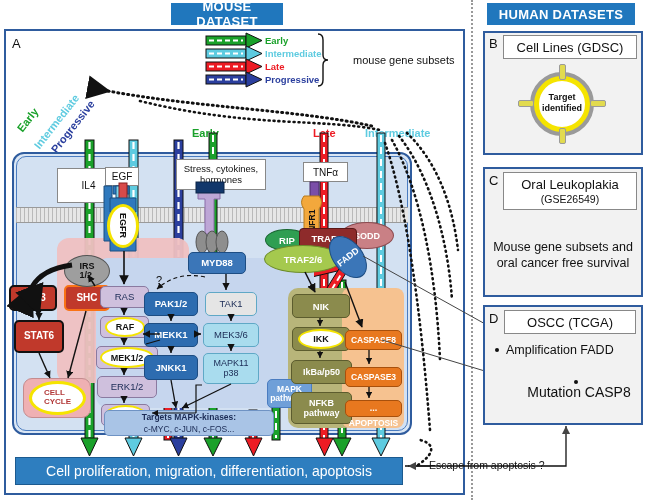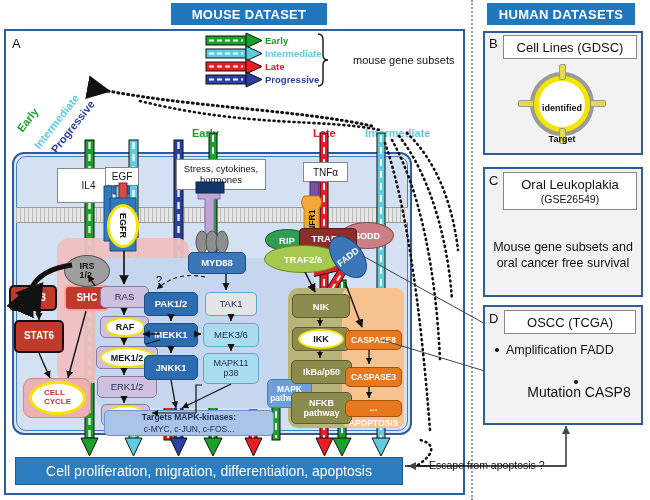--- a/index.html
+++ b/index.html
@@ -19,21 +19,21 @@
         color:#1b2b55;border-radius:5px;line-height:1.05;}
   svg{position:absolute;left:0;top:0;overflow:visible;}
   .bigbanner{background:#2e7ebf;border:1px solid #1c5a8f;color:#fff;
              display:flex;align-items:center;justify-content:center;}
 </style>
 </head>
 <body>
 
 <div id="root">
 
-  <div class="abs ttl" style="left:171px;top:3px;width:156px;height:22px;font-size:13px;">MOUSE DATASET</div>
+  <div class="abs ttl" style="left:171px;top:3px;width:112px;height:22px;font-size:13px;">MOUSE DATASET</div>
 
   <div class="abs ttl" style="left:487px;top:3px;width:148px;height:22px;font-size:13px;">HUMAN DATASETS</div>
 
   <div class="abs" style="left:471px;top:0px;width:0;height:500px;border-left:2px dotted #999;"></div>
 
   <div class="abs panel" style="left:4px;top:29px;width:461px;height:466px;background:#fff;"></div>
   <div class="abs lbl" style="left:12px;top:36px;font-size:13px;">A</div>
 
   <div class="abs" style="left:206px;top:34px;width:200px;height:58px;">
     <svg width="200" height="58">
@@ -175,21 +175,21 @@
 
   <div class="abs" style="left:107px;top:204px;width:32px;height:44px;border-radius:50%;
               background:#fff;border:3px solid #f5e400;"></div>
   <div class="abs" style="left:107px;top:204px;width:32px;height:44px;font-size:9px;font-weight:bold;color:#111;
               display:flex;align-items:center;justify-content:center;
               writing-mode:vertical-rl;text-orientation:mixed;">EGFR</div>
 
   <div class="abs node" style="left:9px;top:285px;width:48px;height:26px;background:#c0392b;
               border:2px solid #111;font-size:10px;">JAK3</div>
   <div class="abs node" style="left:64px;top:285px;width:46px;height:26px;background:#c0392b;
-              border:2px solid #fca5a5;font-size:10px;">SHC</div>
+              border:2px solid #f97316;font-size:10px;">SHC</div>
   <div class="abs node" style="left:14px;top:320px;width:50px;height:33px;background:#c0392b;
               border:2px solid #111;font-size:10px;">STAT6</div>
   <div class="abs" style="left:64px;top:255px;width:46px;height:32px;border-radius:50%;
               background:#9e9e9e;border:1.5px solid #555;"></div>
   <div class="abs" style="left:64px;top:255px;width:46px;height:32px;font-size:9px;font-weight:bold;color:#111;
               display:flex;align-items:center;justify-content:center;white-space:pre-line;line-height:1.05;">IRS
 1/2</div>
 
   <div class="abs" style="left:23px;top:378px;width:68px;height:40px;background:#efb0b3;
               border-radius:9px;border:1px solid #c48c8f;"></div>
@@ -412,21 +412,21 @@
   <div class="abs whitebox" style="left:503px;top:35px;width:134px;height:24px;font-size:13px;">Cell Lines (GDSC)</div>
 
   <div class="abs" style="left:530px;top:72px;width:64px;height:64px;border-radius:50%;
               border:5px solid #9a9a9a;box-sizing:border-box;"></div>
   <div class="abs" style="left:534px;top:76px;width:56px;height:56px;border-radius:50%;
               border:5px solid #f5e400;background:#fff;box-sizing:border-box;"></div>
   <div class="abs" style="left:559px;top:64px;width:7px;height:16px;background:#e2db4f;border:1px solid #9a9a9a;border-radius:2px;"></div>
   <div class="abs" style="left:559px;top:128px;width:7px;height:16px;background:#e2db4f;border:1px solid #9a9a9a;border-radius:2px;"></div>
   <div class="abs" style="left:518px;top:100px;width:16px;height:7px;background:#e2db4f;border:1px solid #9a9a9a;border-radius:2px;"></div>
   <div class="abs" style="left:590px;top:100px;width:16px;height:7px;background:#e2db4f;border:1px solid #9a9a9a;border-radius:2px;"></div>
-  <div class="abs" style="left:534px;top:92px;width:56px;text-align:center;font-size:9px;font-weight:bold;color:#111;margin-top:42px;">Target</div>
+  <div class="abs" style="left:534px;top:92px;width:56px;text-align:center;font-size:9px;font-weight:bold;color:#111;">Target</div>
   <div class="abs" style="left:534px;top:103px;width:56px;text-align:center;font-size:9px;font-weight:bold;color:#111;">identified</div>
 
   <div class="abs panel" style="left:483px;top:167px;width:160px;height:130px;"></div>
   <div class="abs lbl" style="left:489px;top:173px;font-size:13px;">C</div>
   <div class="abs whitebox" style="left:503px;top:172px;width:134px;height:38px;font-size:13px;
               flex-direction:column;line-height:1.2;">
     <span>Oral Leukoplakia</span>
     <span style="font-size:10.5px;">(GSE26549)</span>
   </div>
   <div class="abs ctr" style="left:489px;top:220px;width:148px;height:70px;font-size:12.5px;line-height:1.3;color:#111;">Mouse gene subsets and oral cancer free survival</div>

